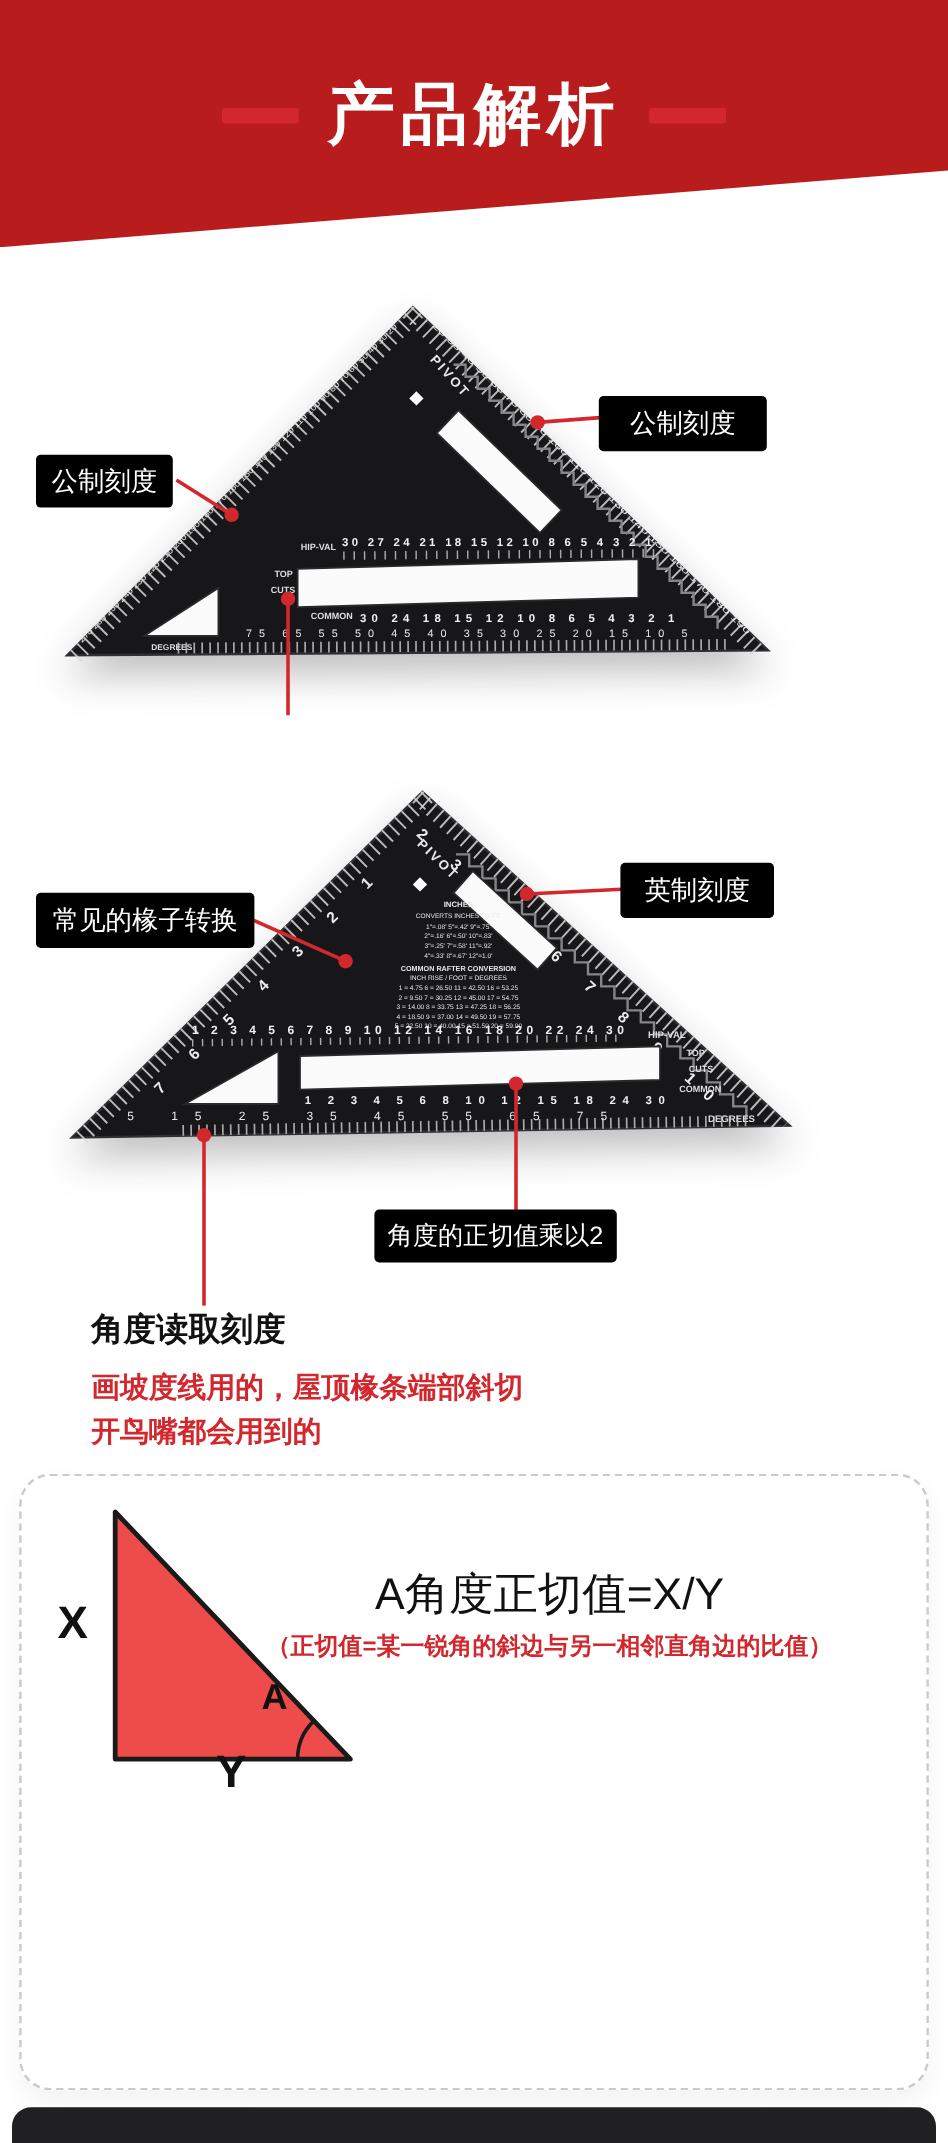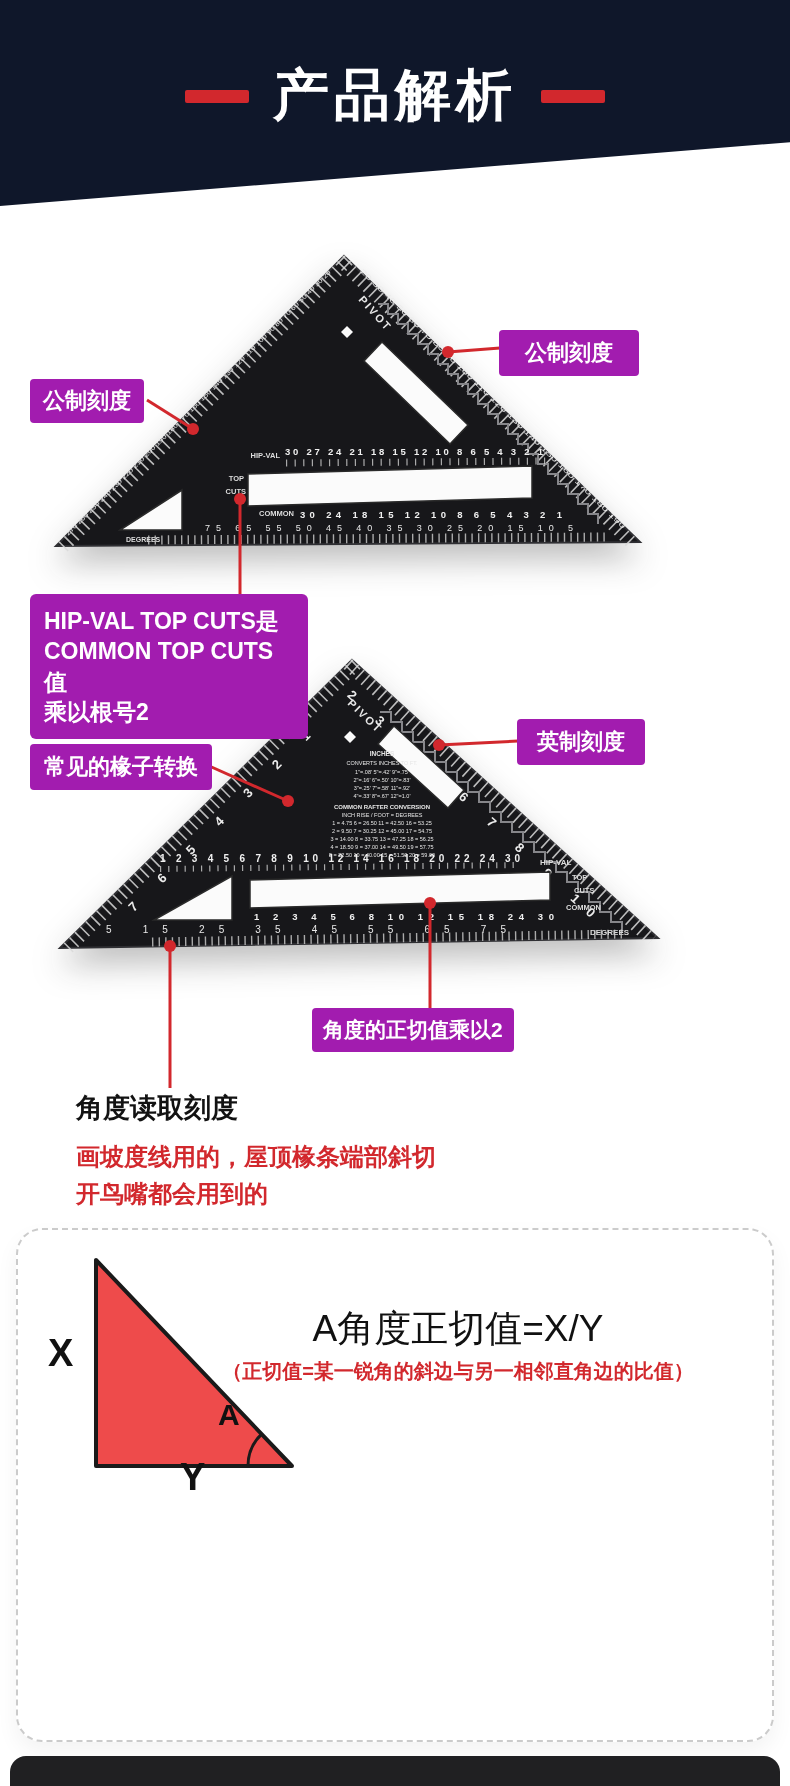--- a/index.html
+++ b/index.html
@@ -1,34 +1,34 @@
 <!DOCTYPE html>
 <html><head>
 <meta charset="utf-8">
 <style>
   html,body{margin:0;padding:0;background:#fff;}
   .page{position:relative;width:790px;height:1786px;margin:0 auto;background:#fff;
         font-family:"Liberation Sans",sans-serif;overflow:hidden;}
 
   
-  .header{position:absolute;left:0;top:0;width:790px;height:206px;background:#0f172a;
+  .header{position:absolute;left:0;top:0;width:790px;height:206px;background:#b91c1c;
           clip-path:polygon(0 0,100% 0,100% 69%,0 100%);}
   .title-row{display:flex;align-items:center;justify-content:center;gap:24px;padding-top:58px;}
   .title-bar{width:64px;height:13px;background:#d2282d;border-radius:2px;}
   .title-text{font-size:56px;font-weight:bold;color:#fff;letter-spacing:5px;}
 
   
   .tri-photo{position:absolute;filter:drop-shadow(0 16px 16px rgba(20,20,20,.28));}
   .t1{left:48px;top:252px;width:600px;height:312px;}
   .t2{left:42px;top:652px;width:625px;height:302px;}
 
   
   .overlay{position:absolute;left:0;top:0;width:790px;height:1786px;pointer-events:none;z-index:5;}
 
-  .callout{position:absolute;background:#a21caf;color:#fff;font-weight:bold;font-size:22px;
+  .callout{position:absolute;background:#000000;color:#fff;font-weight:normal;font-size:22px;
            padding:8px 16px;border-radius:4px;white-space:nowrap;z-index:6;}
   .co-metric-right{left:499px;top:330px;padding:8px 26px;}
   .co-metric-left{left:30px;top:379px;padding:7px 13px;}
   .co-hipval{left:30px;top:594px;width:250px;white-space:normal;line-height:1.32;font-size:23px;
              padding:12px 14px;border-radius:6px;}
   .co-imperial{left:517px;top:719px;padding:8px 20px;}
   .co-rafter{left:30px;top:744px;padding:8px 14px;}
   .co-tangent{left:312px;top:1008px;padding:8px 11px;font-size:21px;}
 
   .angle-block{position:absolute;left:76px;top:1090px;z-index:6;}
@@ -181,25 +181,20 @@
       <circle cx="439" cy="745" r="6"></circle>
       <circle cx="288" cy="801" r="6"></circle>
       <circle cx="430" cy="903" r="6"></circle>
       <circle cx="170" cy="946" r="6"></circle>
     </g>
   </svg>
 
   <div class="callout co-metric-right">公制刻度</div>
   <div class="callout co-metric-left">公制刻度</div>
 
-  <div class="callout co-hipval">
-    <span style="display:block">HIP-VAL TOP CUTS是</span>
-    <span style="display:block">COMMON TOP CUTS值</span>
-    <span style="display:block">乘以根号2</span>
-  </div>
 
   <div class="callout co-rafter">常见的椽子转换</div>
   <div class="callout co-imperial">英制刻度</div>
   <div class="callout co-tangent">角度的正切值乘以2</div>
 
   <div class="angle-block">
     <div class="angle-title">角度读取刻度</div>
     <div class="angle-desc">画坡度线用的，屋顶椽条端部斜切</div>
     <div class="angle-desc">开鸟嘴都会用到的</div>
   </div>

